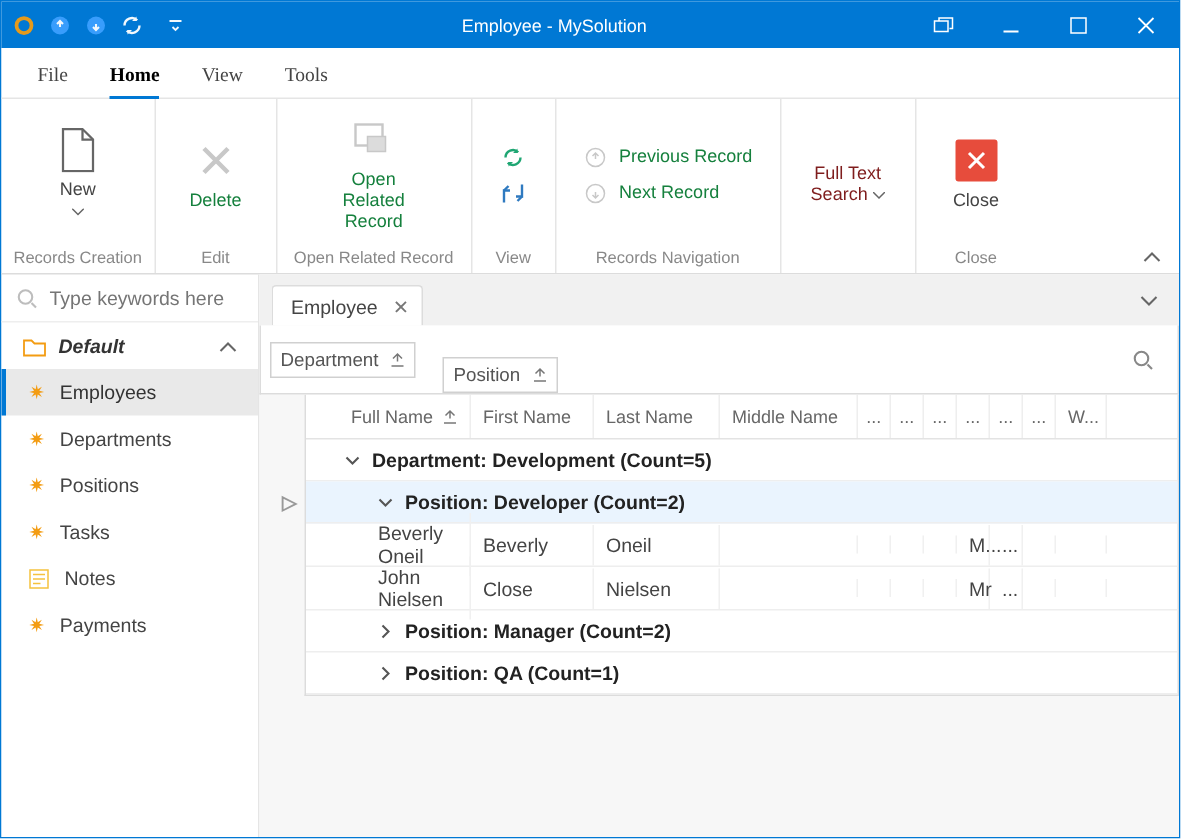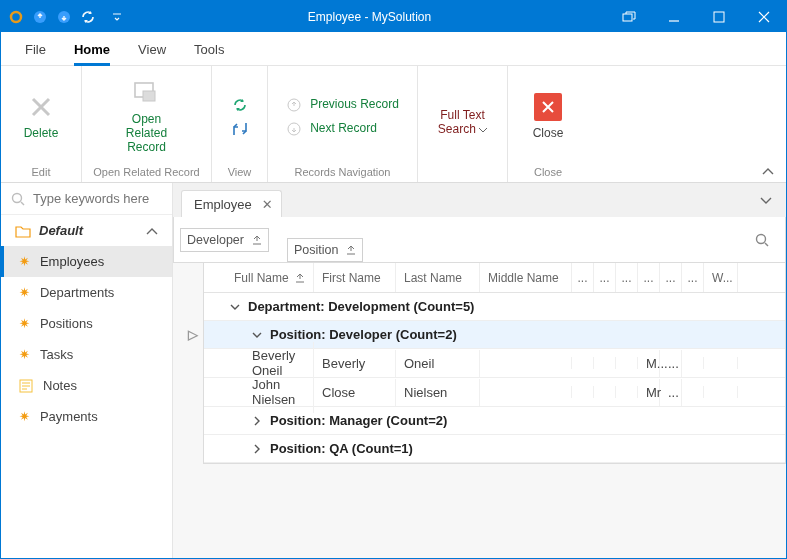--- a/index.html
+++ b/index.html
@@ -7,21 +7,21 @@
   .window { width: 787px; height: 559px; border: 1px solid #0078d4; background: #fff; display: flex; flex-direction: column; }
   .titlebar { background: #0078d4; height: 31px; display: flex; align-items: center; color: #fff; font-size: 12px; }
   .titlebar .qa { display: flex; gap: 2px; align-items: center; padding-left: 4px; }
   .titlebar .qa .qbtn { width: 22px; height: 22px; display: flex; align-items: center; justify-content: center; color: #fff; opacity: .95; }
   .titlebar .title { flex: 1; text-align: center; }
   .titlebar .winbtns { display: flex; }
   .titlebar .winbtns .wb { width: 45px; height: 31px; display: flex; align-items: center; justify-content: center; }
   .menubar { height: 34px; border-bottom: 1px solid #e5e5e5; display: flex; align-items: stretch; padding: 0 10px; background: #fff; }
   .menubar .mitem { padding: 8px 14px 6px; font-size: 13px; color: #444; display: flex; align-items: center; }
   .menubar .mitem.active { color: #000; font-weight: 600; }
-  .menubar .mitem .ul { position: relative; }
+  .menubar .mitem .ul { position: relative; font-family: Liberation Serif, serif; }
   .menubar .mitem.active .ul::after { content: ""; position: absolute; left: 0; right: 0; bottom: -9px; height: 3px; background: #0078d4; }
   .ribbon { display: flex; border-bottom: 1px solid #dcdcdc; height: 117px; background: #fff; position: relative; }
   .rgroup { display: flex; flex-direction: column; align-items: center; justify-content: space-between; padding: 6px 8px 2px; border-right: 1px solid #e5e5e5; }
   .rgroup .rgbody { flex: 1; display: flex; align-items: center; justify-content: center; gap: 16px; }
   .rgroup .rgfoot { font-size: 11px; color: #888; padding: 4px 0 2px; }
   .rbtn { display: flex; flex-direction: column; align-items: center; justify-content: center; width: 64px; font-size: 12px; color: #444; gap: 6px; }
   .rbtn.disabled { color: #15803d; }
   .rbtn .ico { width: 28px; height: 28px; display: flex; align-items: center; justify-content: center; }
   .rbtn .lbl { text-align: center; line-height: 1.15; }
   .rgroup.stack .rgbody { flex-direction: column; gap: 8px; align-items: flex-start; }
@@ -145,20 +145,36 @@
         <span class="ul">View</span>
       </div>
     <div class="mitem">
         <span class="ul">Tools</span>
       </div>
   </div>
 
   <div class="ribbon">
     <div class="rgroup">
       <div class="rgbody">
+        <div class="rbtn">
+          <span class="ico">
+              <svg width="26" height="30" viewBox="0 0 26 30">
+                <path d="M3 1h13l7 7v21H3z" fill="none" stroke="#666" stroke-width="1.5"></path>
+                <path d="M16 1v7h7" fill="none" stroke="#666" stroke-width="1.5"></path>
+              </svg>
+            </span>
+          <span class="lbl"><span>New</span><br><svg width="8" height="5" viewBox="0 0 8 5" style="display:inline">
+                <path d="M0 0l4 4 4-4" stroke="#666" fill="none"></path>
+              </svg></span>
+        </div>
+      </div>
+      <div class="rgfoot">Records Creation</div>
+    </div>
+    <div class="rgroup">
+      <div class="rgbody">
         <div class="rbtn disabled">
           <span class="ico">
               <svg width="22" height="22" viewBox="0 0 22 22">
                 <path d="M3 3l16 16M19 3L3 19" stroke="#c8c8c8" stroke-width="3"></path>
               </svg>
             </span>
           <span class="lbl">Delete</span>
         </div>
       </div>
       <div class="rgfoot">Edit</div>
@@ -319,21 +335,21 @@
         </div>
         <div class="collapse2">
             <svg width="12" height="10" viewBox="0 0 12 10">
               <path d="M1 3l5 5 5-5" stroke="#666" fill="none" stroke-width="1.4"></path>
             </svg>
           </div>
       </div>
 
       <div class="groupbar">
         <div class="groupchip">
-            <span>Developer</span>
+            <span>Department</span>
             <svg width="10" height="10" viewBox="0 0 10 10">
               <path d="M5 1v5M2 4l3-3 3 3" stroke="#777" fill="none"></path>
               <path d="M1 9h8" stroke="#777"></path>
             </svg>
           </div>
         <div class="groupchip pos">
             <span>Position</span>
             <svg width="10" height="10" viewBox="0 0 10 10">
               <path d="M5 1v5M2 4l3-3 3 3" stroke="#777" fill="none"></path>
               <path d="M1 9h8" stroke="#777"></path>

